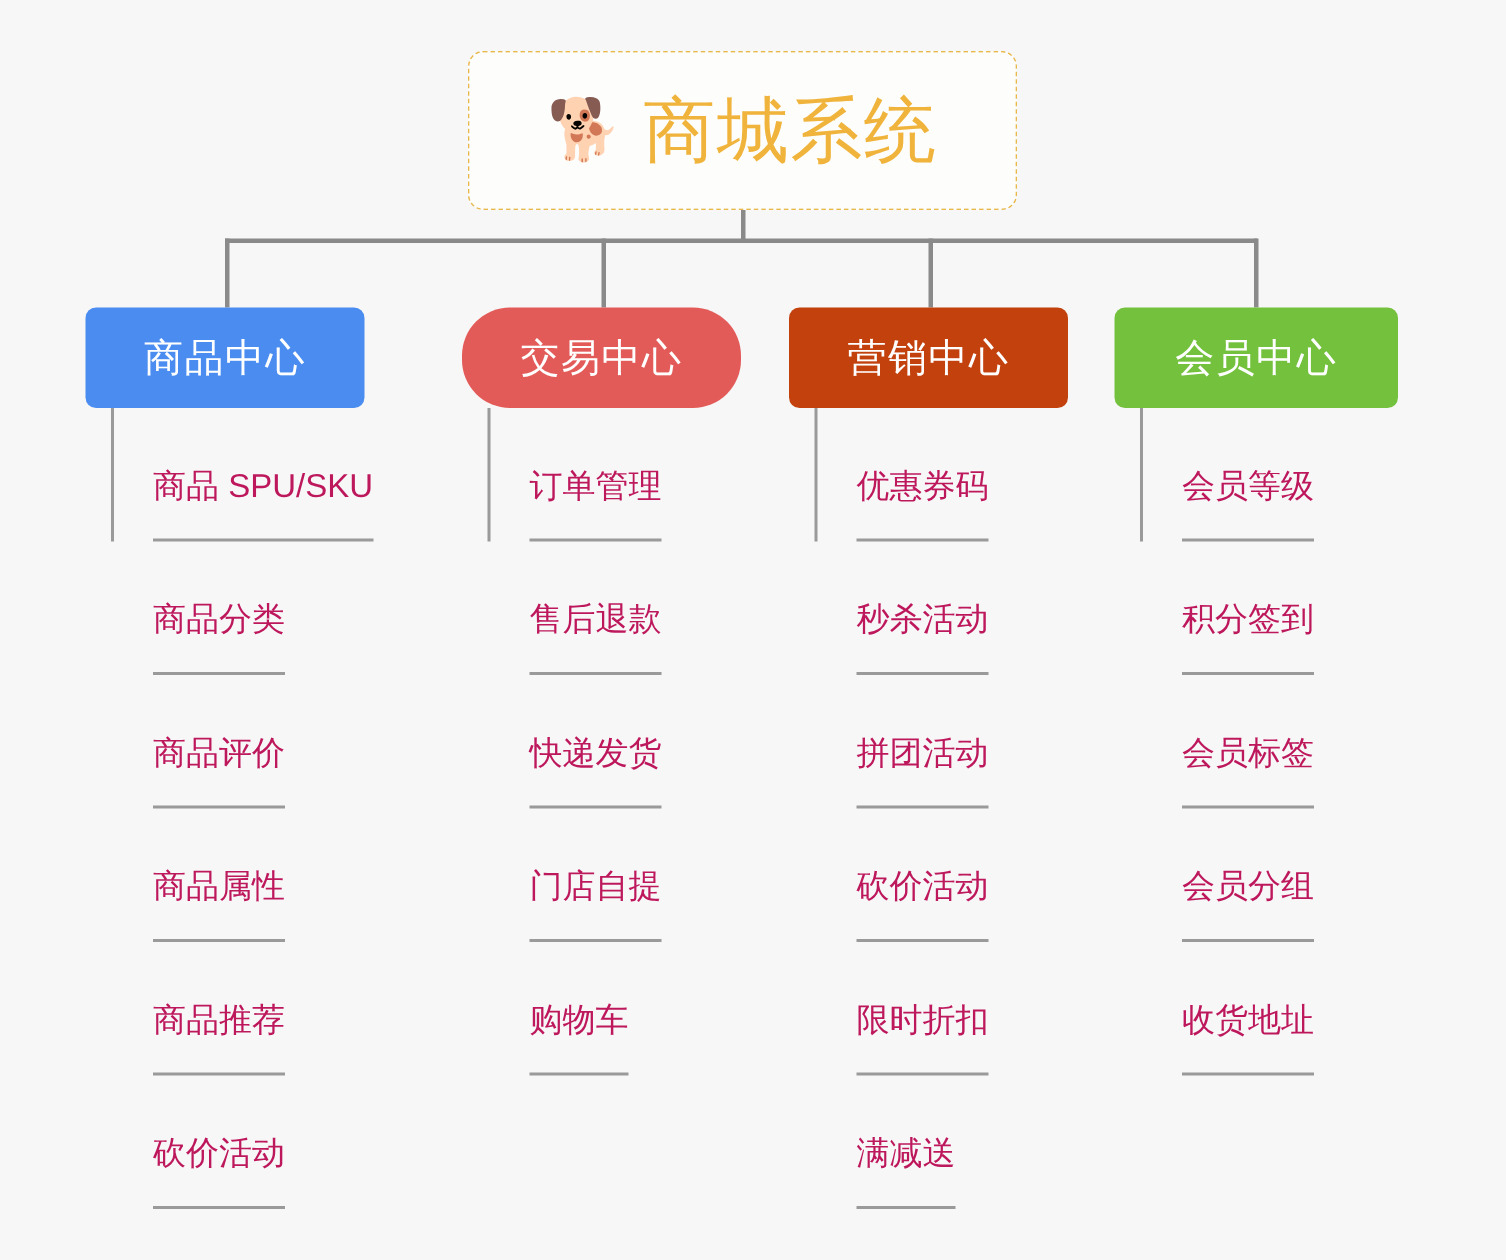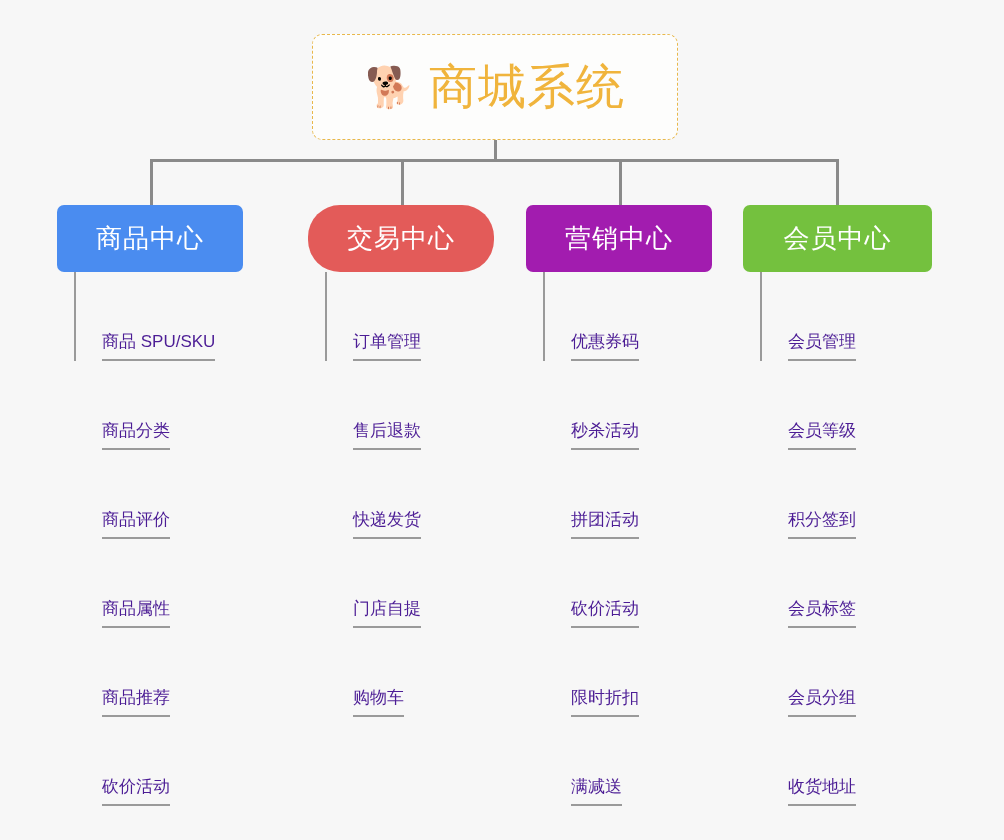--- a/index.html
+++ b/index.html
@@ -129,23 +129,23 @@
     position: relative;
     height: 89px;
     box-sizing: border-box;
     display: flex;
     align-items: flex-end;
   }
   .leaf-label {
     position: relative;
     display: inline-block;
     margin-left: 45px;
-    padding-bottom: 7px;
-    color: #4c1d95;
-    font-size: 17px;
+    padding-bottom: 23px;
+    color: #be185d;
+    font-size: 22px;
     white-space: nowrap;
     border-bottom: 2px solid #9a9a9a;
     line-height: 1.15;
   }
 </style>
 </head>
 <body style="background: rgb(247, 247, 247);">
 
 <div class="canvas" style="background: rgb(247, 247, 247);">
 
@@ -208,21 +208,21 @@
         <li class="leaf">
             <span class="leaf-label">门店自提</span>
           </li>
         <li class="leaf">
             <span class="leaf-label">购物车</span>
           </li>
       </ul>
     </div>
 
     <div class="column col-2">
-      <div class="cat-box" style="background: #a21caf;">
+      <div class="cat-box" style="background: #c2410c;">
         <span>营销中心</span>
       </div>
       <div class="spine" style="height: 89px;"></div>
       <ul class="leaf-list">
         <li class="leaf">
             <span class="leaf-label">优惠券码</span>
           </li>
         <li class="leaf">
             <span class="leaf-label">秒杀活动</span>
           </li>
@@ -241,23 +241,20 @@
       </ul>
     </div>
 
     <div class="column col-3">
       <div class="cat-box" style="background: rgb(116, 193, 62);">
         <span>会员中心</span>
       </div>
       <div class="spine" style="height: 89px;"></div>
       <ul class="leaf-list">
         <li class="leaf">
-            <span class="leaf-label">会员管理</span>
-          </li>
-        <li class="leaf">
             <span class="leaf-label">会员等级</span>
           </li>
         <li class="leaf">
             <span class="leaf-label">积分签到</span>
           </li>
         <li class="leaf">
             <span class="leaf-label">会员标签</span>
           </li>
         <li class="leaf">
             <span class="leaf-label">会员分组</span>

